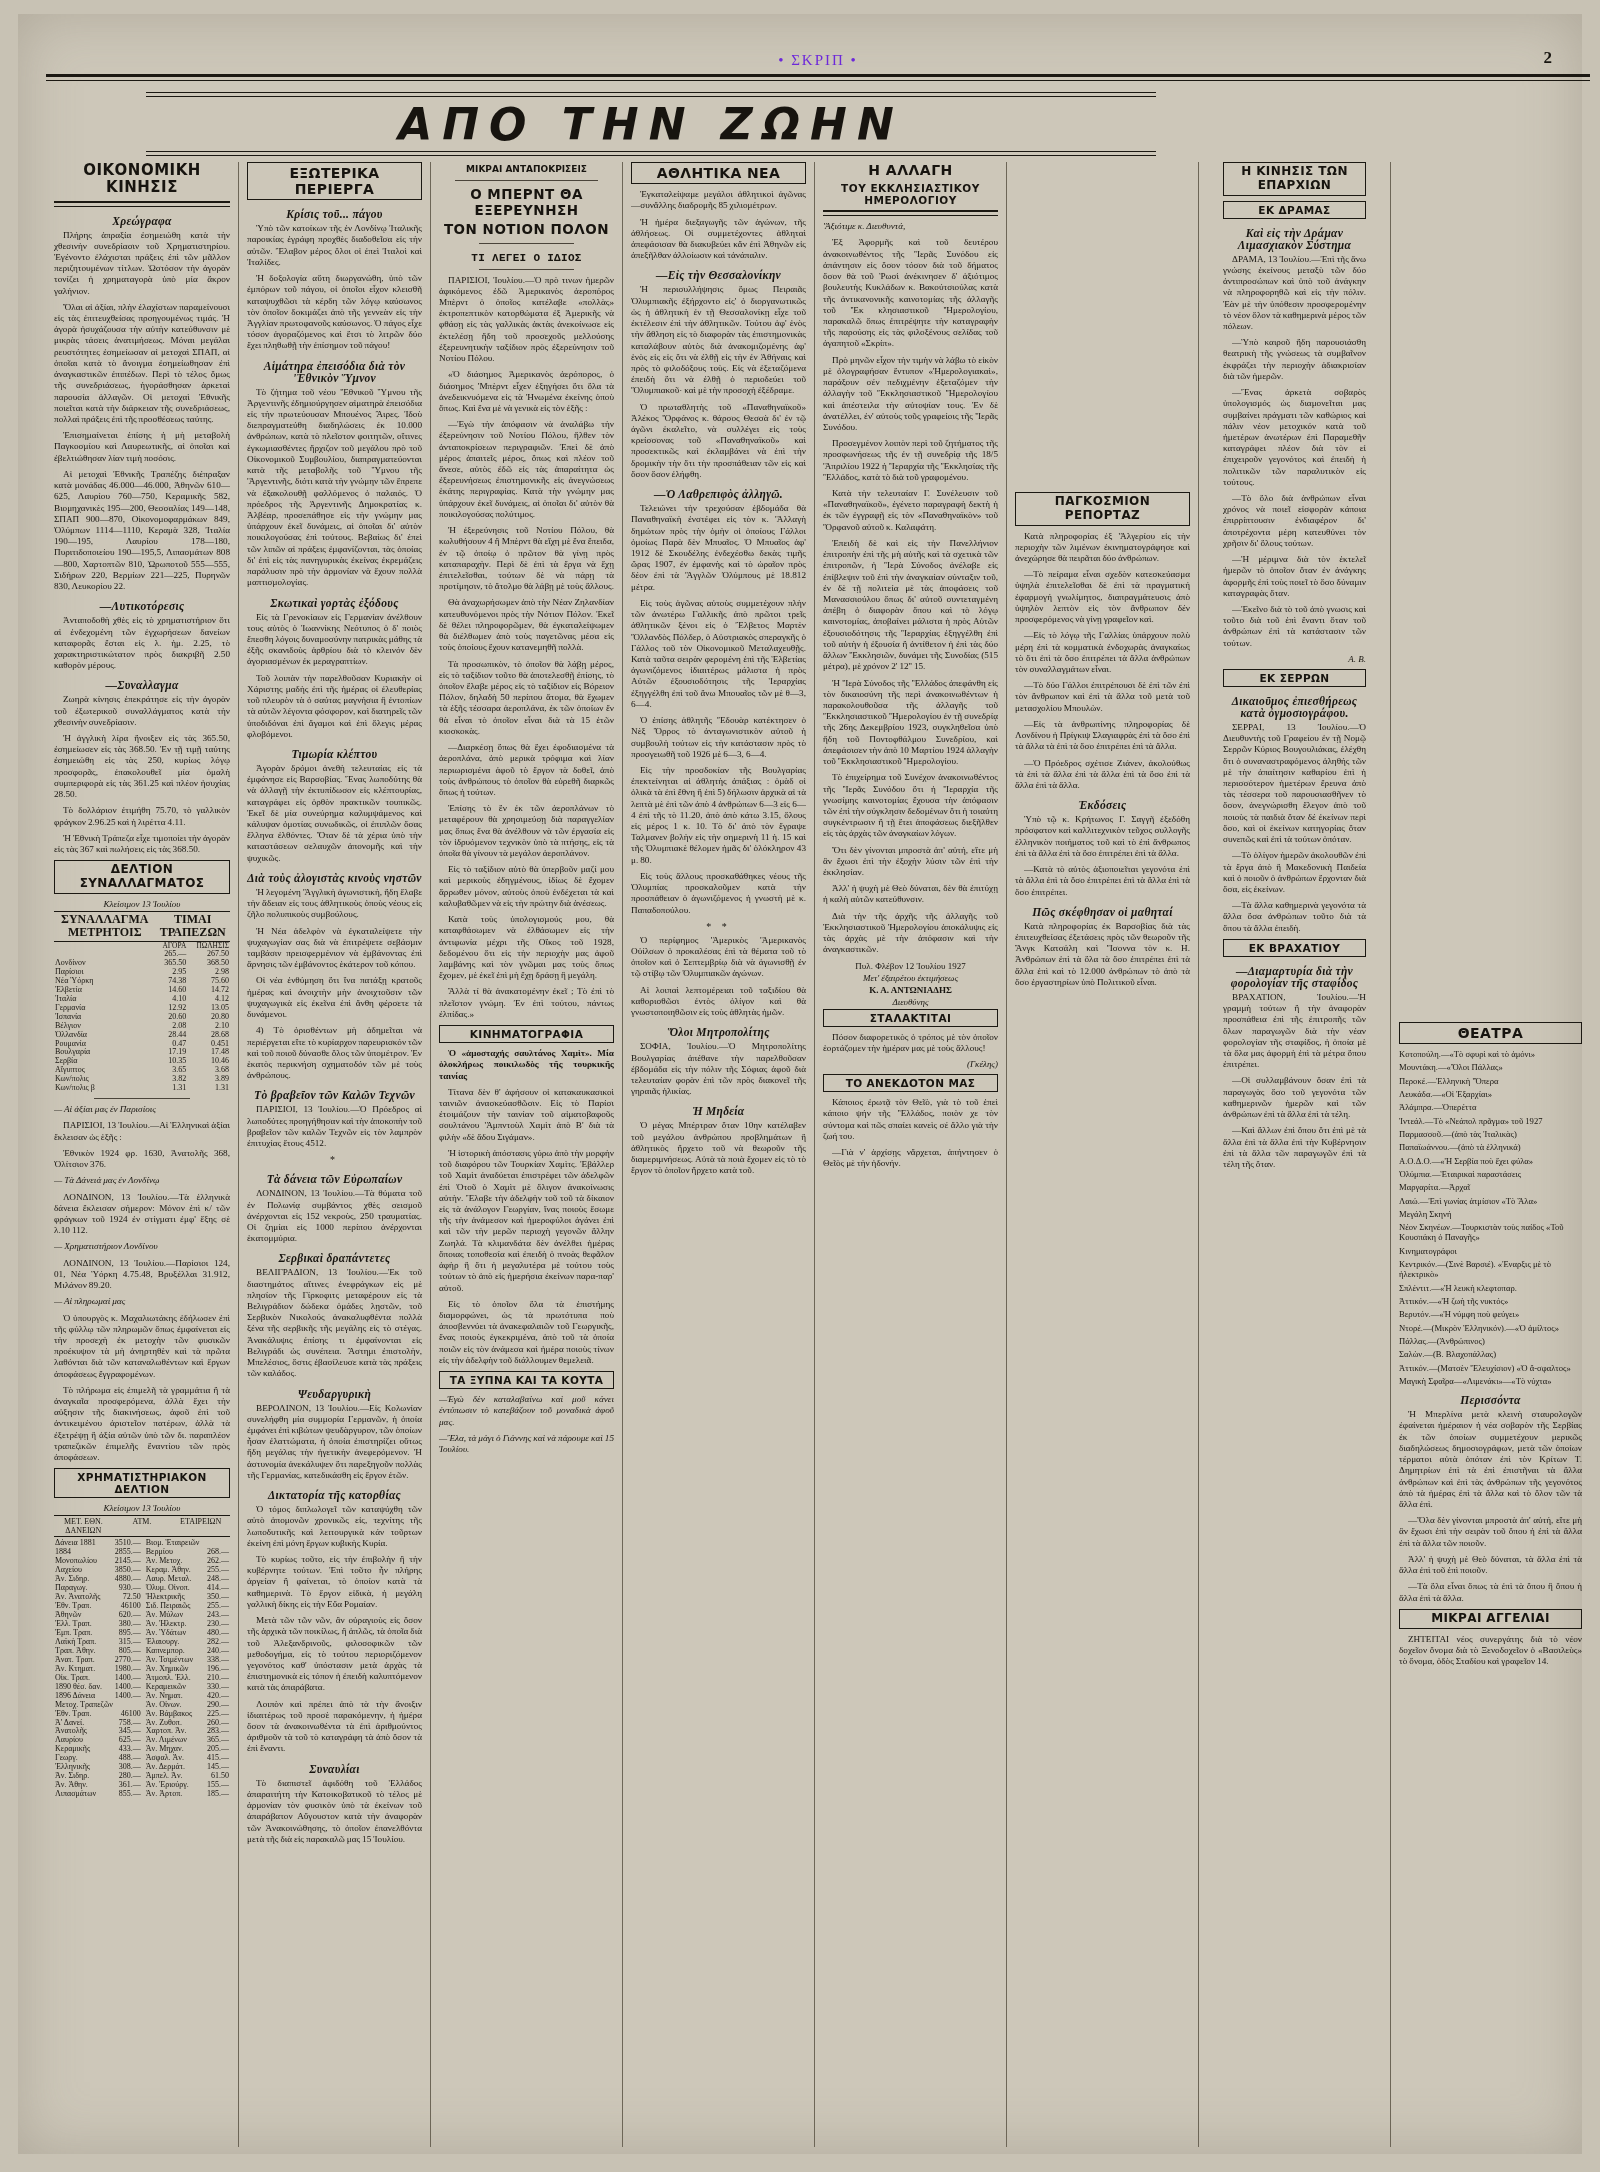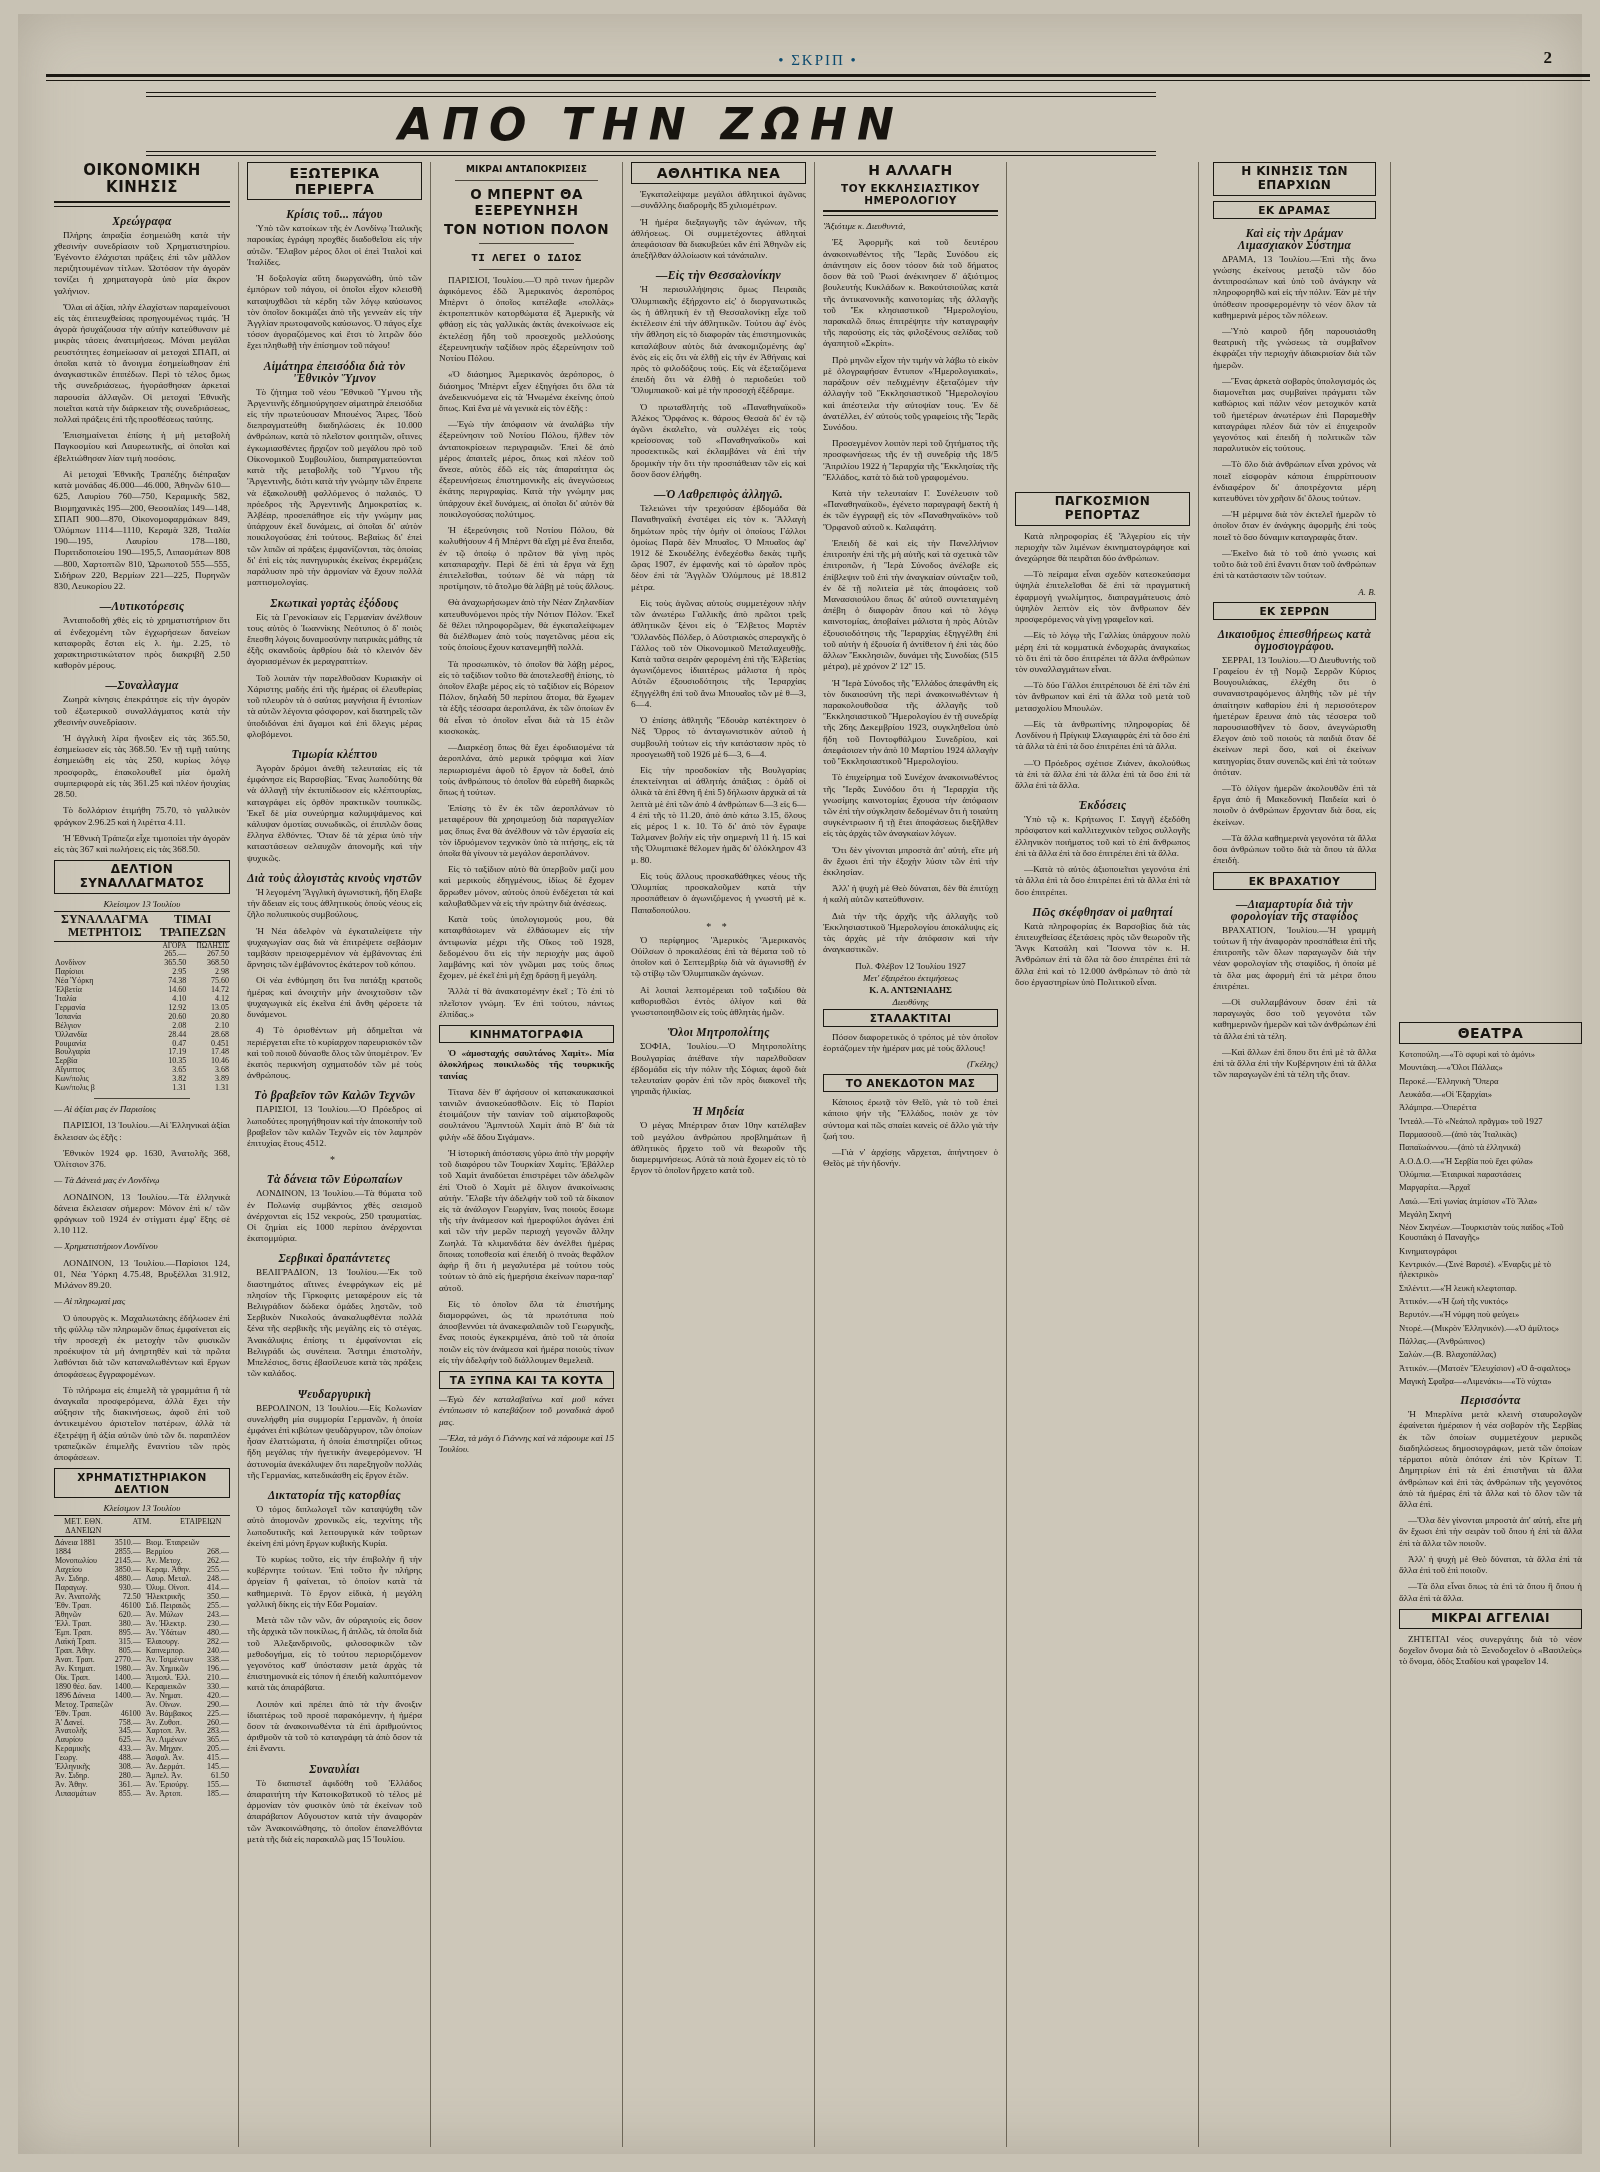--- a/index.html
+++ b/index.html
@@ -24,21 +24,21 @@
     box-shadow: inset 0 0 60px rgba(120,112,96,0.35);
   }
   
   .masthead {
     position: absolute;
     left: 100px; top: 38px;
     width: 1400px;
     text-align: center;
     font-size: 15px;
     letter-spacing: 2px;
-    color: #0c4a6e;
+    color: #6d28d9;
   }
   .pagenum {
     position: absolute;
     right: 30px; top: 34px;
     font-weight: bold;
     font-size: 17px;
   }
   .rule {
     position: absolute;
     left: 28px;
@@ -88,21 +88,21 @@
     height: 1985px;
     box-sizing: border-box;
   }
   .col + .col { border-left: 1px solid #6d6657; }
   .c1 { left: 0px;    width: 192px; padding: 0 8px; }
   .c2 { left: 192px;  width: 192px; padding: 0 8px; }
   .c3 { left: 384px;  width: 192px; padding: 0 8px; }
   .c4 { left: 576px;  width: 192px; padding: 0 8px; }
   .c5 { left: 768px;  width: 192px; padding: 0 8px; }
   .c6 { left: 960px;  width: 192px; padding: 0 8px; }
-  .c7 { left: 1152px; width: 192px; padding: 0 14px; }
+  .c7 { left: 1152px; width: 192px; padding: 0 24px; }
   .c8 { left: 1344px; width: 200px; padding: 0 8px; }
 
   h2.secthead {
     margin: 0 0 4px 0;
     font-family: "DejaVu Sans", sans-serif;
     font-weight: bold;
     font-size: 15px;
     text-align: center;
     letter-spacing: 0.5px;
     line-height: 1.15;

